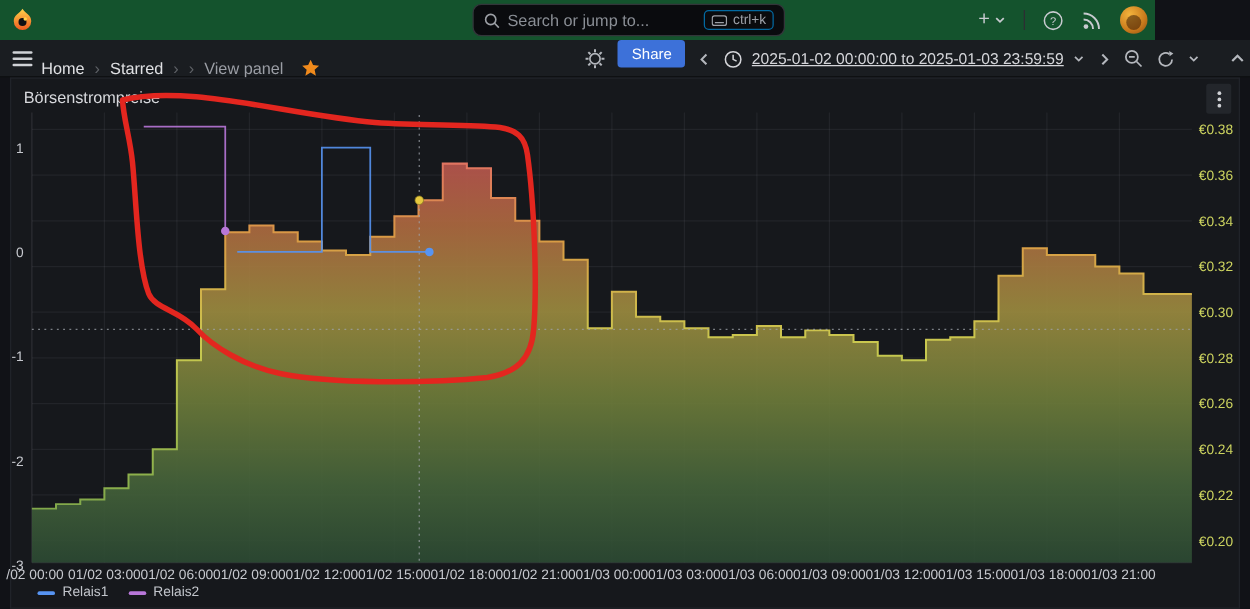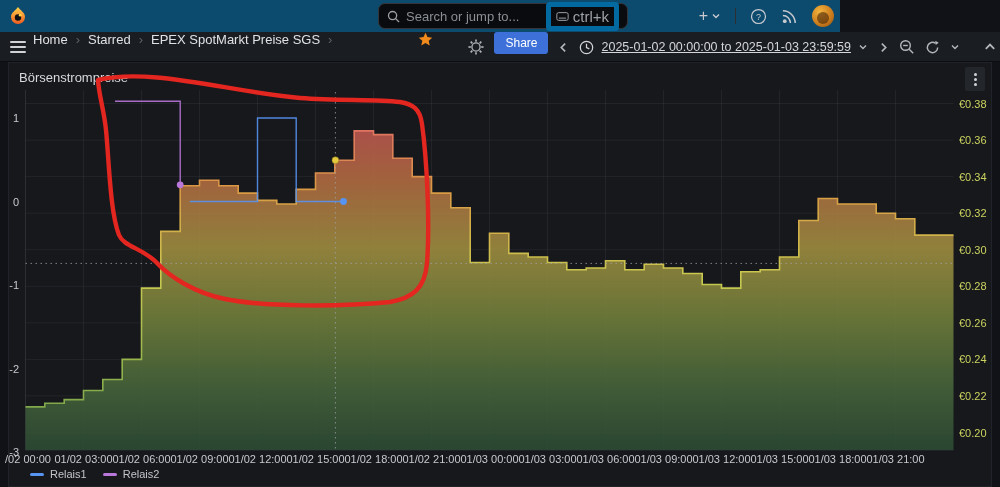--- a/index.html
+++ b/index.html
@@ -1,34 +1,34 @@
 <!DOCTYPE html>
 <html><head>
 <meta charset="utf-8">
 <style>
   html,body{margin:0;padding:0;background:#111217;width:1000px;height:487px;overflow:hidden;
     font-family:"Liberation Sans", sans-serif; -webkit-font-smoothing:antialiased;}
   *{box-sizing:border-box;}
   
-  .row1{position:absolute;left:0;top:0;width:840px;height:32px;background:#0c4a6e;display:flex;align-items:center;}
+  .row1{position:absolute;left:0;top:0;width:924px;height:32px;background:#14532d;display:flex;align-items:center;}
   .logo{position:absolute;left:8px;top:6px;width:20px;height:20px;}
   .search{position:absolute;left:378px;top:3px;width:250px;height:26px;background:#0a0b0e;border:1px solid #33353a;
     border-radius:7px;display:flex;align-items:center;padding:0 8px;color:#8a8e95;font-size:13px;gap:6px;}
   .search .ph{flex:1;white-space:nowrap;overflow:hidden;}
-  .kbd{display:flex;align-items:center;gap:4px;border:5px solid #0369a1;border-radius:4px;padding:1px 5px;font-size:15px;color:#9da1a8;}
+  .kbd{display:flex;align-items:center;gap:4px;border:1px solid #0369a1;border-radius:4px;padding:1px 5px;font-size:11px;color:#9da1a8;}
   .r1icons{position:absolute;right:6px;top:0;height:32px;display:flex;align-items:center;gap:14px;color:#c8cad0;}
   .divv{width:1px;height:16px;background:#2c2e33;}
   .avatar{width:22px;height:22px;border-radius:50%;background:radial-gradient(circle at 35% 30%,#f3b33c,#c97a1c 60%,#8a4d10);position:relative;overflow:hidden;}
   .avatar:after{content:"";position:absolute;left:5px;top:7px;width:12px;height:12px;border-radius:50%;background:rgba(60,30,5,.55);}
   .plusgrp{display:flex;align-items:center;gap:3px;font-size:16px;color:#c8cad0;}
   
   .row2{position:absolute;left:0;top:32px;width:1000px;height:30px;background:#1a1d21;display:flex;align-items:center;border-bottom:1px solid #0b0c0e;}
   .burger{position:absolute;left:10px;top:9px;width:16px;height:12px;display:flex;flex-direction:column;justify-content:space-between;cursor:pointer;}
   .burger i{display:block;height:2px;background:#d0d2d6;border-radius:1px;}
-  .crumbs{position:absolute;left:33px;top:0;height:30px;display:flex;align-items:flex-start;gap:8px;font-size:13px;color:#e0e1e4;}
+  .crumbs{position:absolute;left:33px;top:0;height:30px;display:flex;align-items:flex-end;gap:8px;font-size:13px;color:#e0e1e4;}
   .crumbs .sep{color:#5e6166;font-size:13px;}
   .crumbs .muted{color:#9b9ea5;margin-top:34px;}
   .tright{position:absolute;right:0;top:0;height:30px;display:flex;gap:10px;padding-right:4px;color:#b4b7bd;}
   .share{background:#3d71d9;color:#fff;font-size:12px;font-weight:500;border:none;border-radius:3px;height:22px;padding:0 11px;cursor:pointer;}
   .trange{display:flex;align-items:center;gap:7px;font-size:12.5px;color:#d5d6da;white-space:nowrap;cursor:pointer;text-decoration:underline;}
   .icbtn{display:flex;align-items:center;justify-content:center;cursor:pointer;}
   
   .panel{position:absolute;left:8px;top:62px;width:984px;height:425px;background:#16181c;border:1px solid #202329;}
   .ptitle{position:absolute;left:10px;top:7px;font-size:13px;font-weight:500;color:#d8d9dd;}
   .kebab{position:absolute;right:6px;top:4px;width:20px;height:24px;border-radius:2px;background:#23262b;display:flex;flex-direction:column;align-items:center;justify-content:center;gap:2px;cursor:pointer;}
@@ -103,21 +103,20 @@
   <div class="burger">
       <i></i>
       <i></i>
       <i></i>
     </div>
   <div class="crumbs">
     <span>Home</span>
     <span class="sep">›</span>
     <span>Starred</span>
     <span class="sep">›</span>
-    <span>EPEX SpotMarkt Preise SGS</span>
     <span class="sep">›</span>
     <span class="muted">View panel</span>
     <svg width="15" height="15" viewBox="0 0 16 16" style="margin-left:6px">
       <polygon points="8,0.8 10.1,5.4 15.2,6 11.4,9.4 12.5,14.4 8,11.8 3.5,14.4 4.6,9.4 0.8,6 5.9,5.4" fill="#f08a1c"></polygon>
     </svg>
   </div>
   <div class="tright">
     <span class="icbtn">
       <svg width="16" height="16" viewBox="0 0 18 18">
         <circle cx="9" cy="9" r="4.6" fill="none" stroke="#b4b7bd" stroke-width="1.5"></circle>

